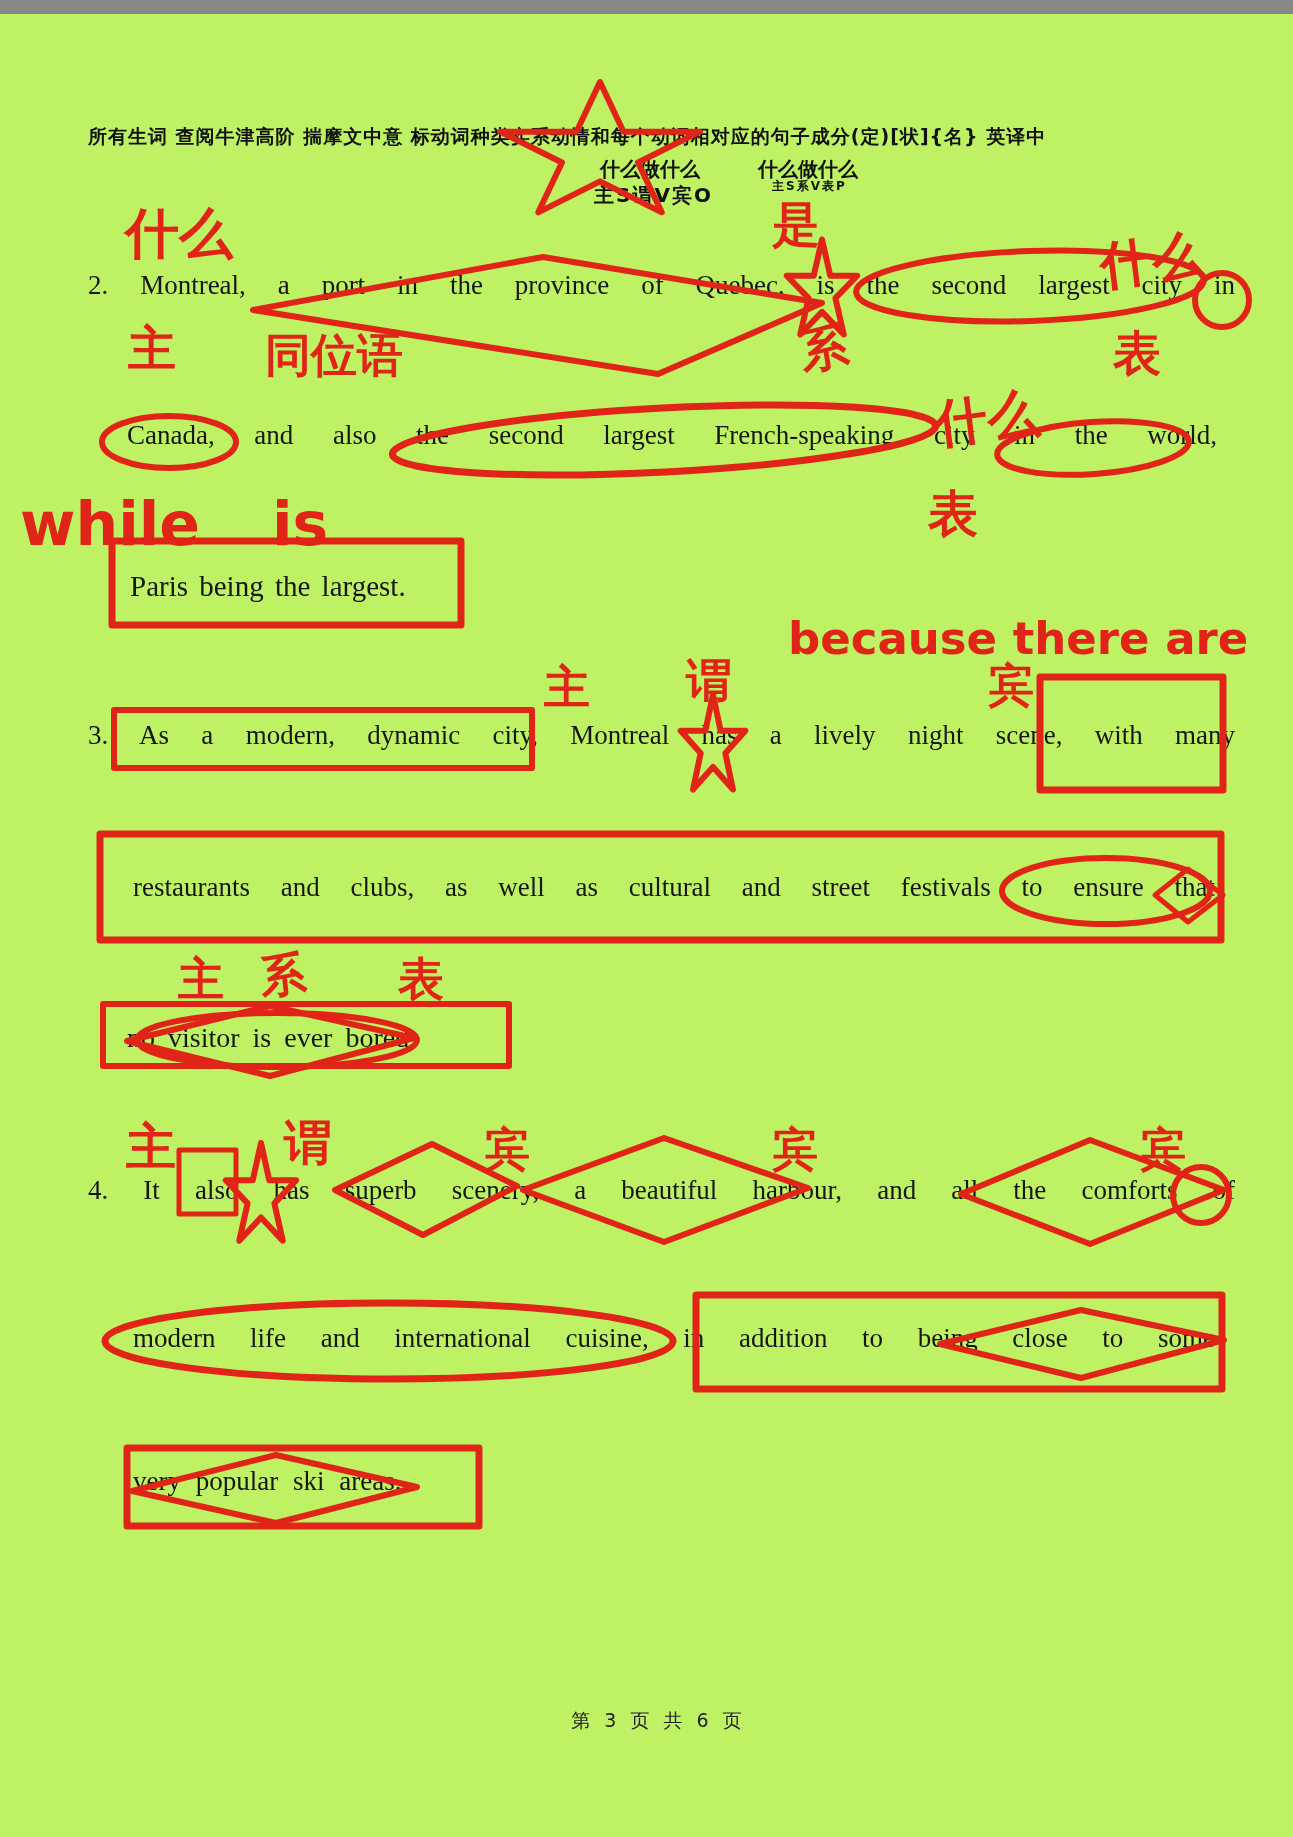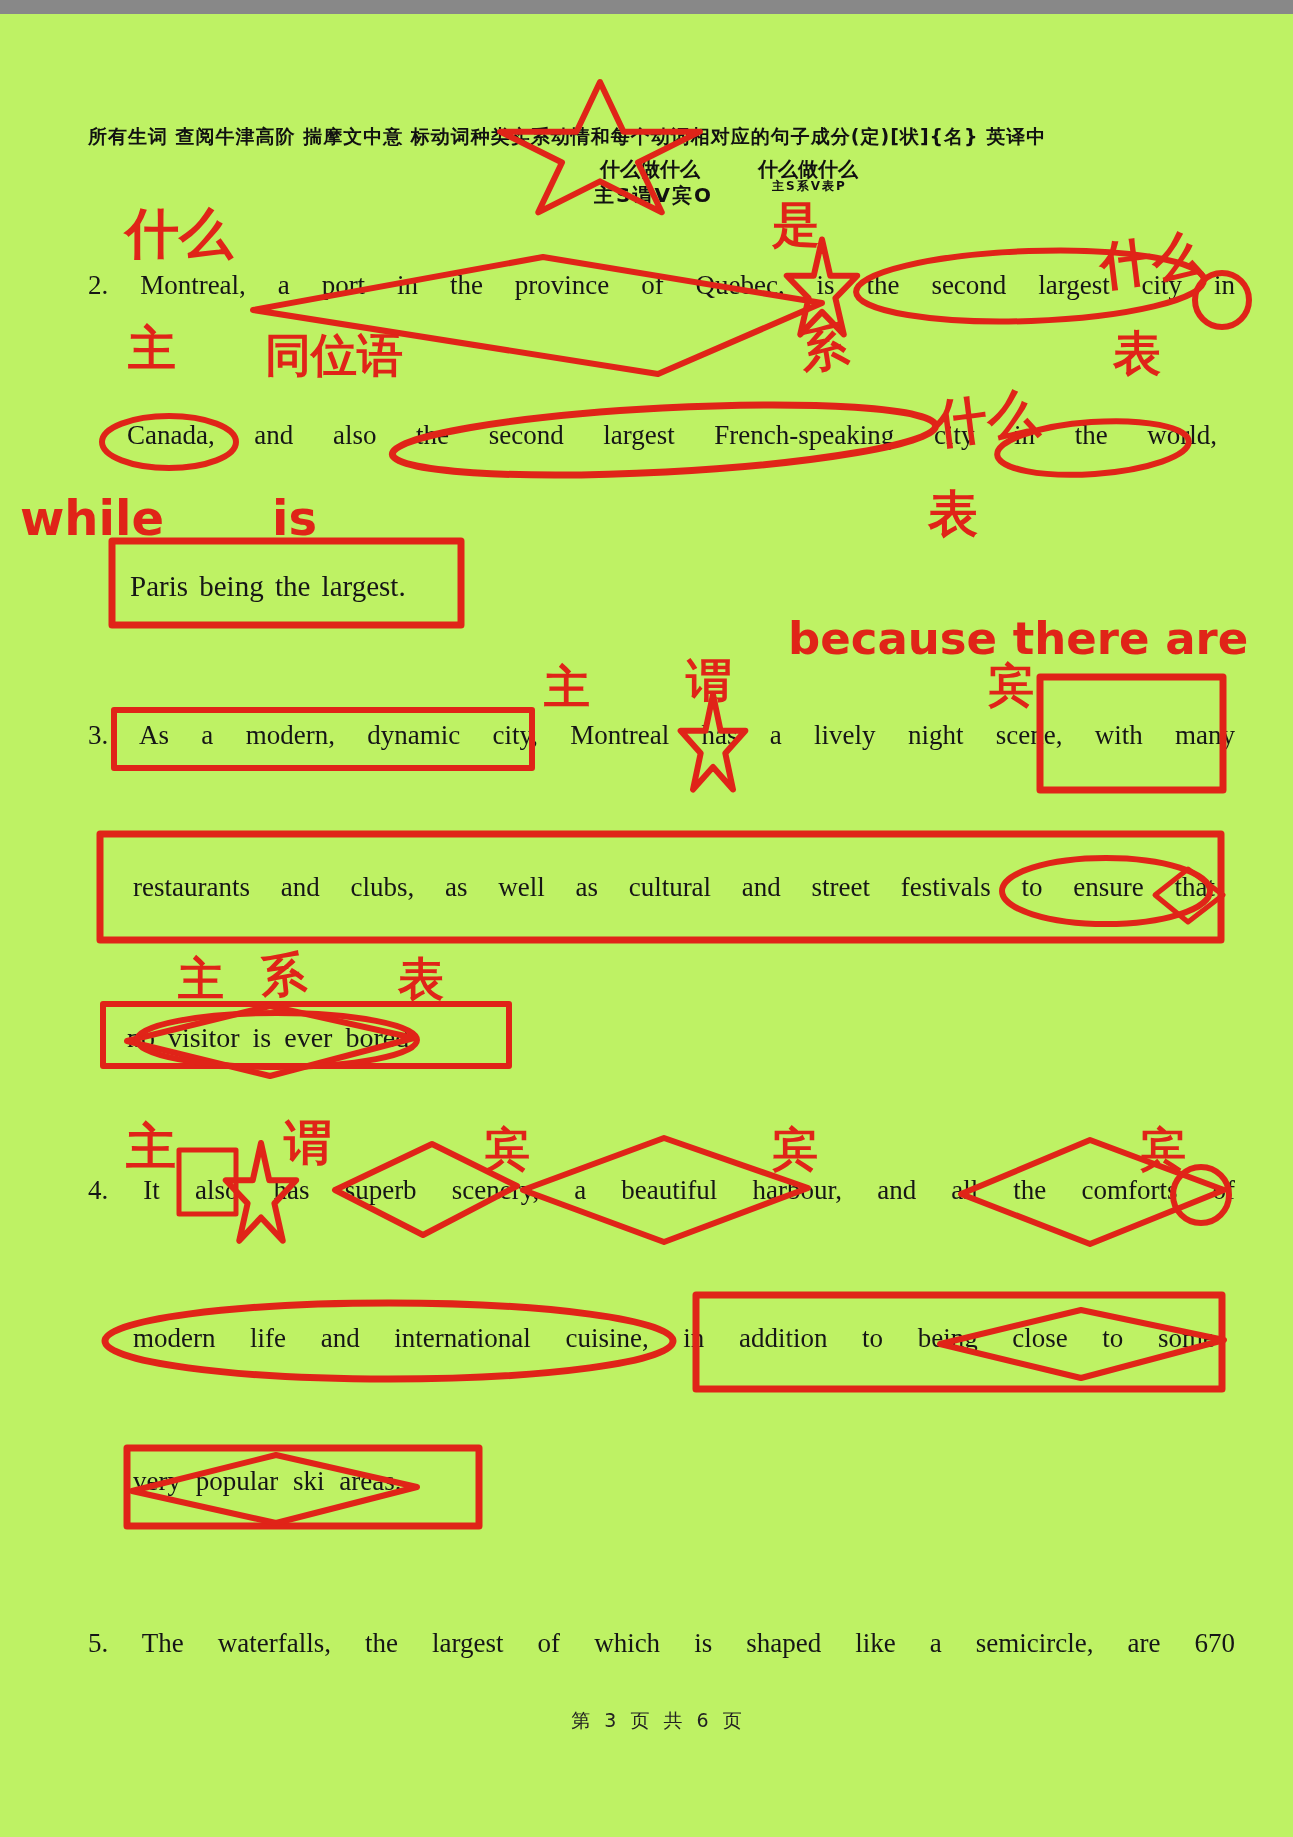--- a/index.html
+++ b/index.html
@@ -70,21 +70,21 @@
   <div class="red" style="left:125px;top:193px;font-size:54px;">什么</div>
   <div class="red" style="left:772px;top:186px;font-size:48px;">是</div>
   <div class="red" style="left:1100px;top:220px;font-size:52px;transform:rotate(-7deg);">什么</div>
   <div class="red" style="left:128px;top:310px;font-size:48px;">主</div>
   <div class="red" style="left:265px;top:318px;font-size:46px;">同位语</div>
   <div class="red" style="left:800px;top:310px;font-size:48px;transform:rotate(-9deg);">系</div>
   <div class="red" style="left:1113px;top:315px;font-size:48px;">表</div>
   <div class="red" style="left:935px;top:378px;font-size:52px;transform:rotate(-7deg);">什么</div>
   <div class="red" style="left:928px;top:475px;font-size:50px;">表</div>
 
-  <div class="red" style="left:20px;top:480px;font-size:48px;display:flex;gap:108px;">
+  <div class="red" style="left:20px;top:480px;font-size:60px;display:flex;gap:72px;">
     <span>while</span>
     <span>is</span>
   </div>
   <div class="red" style="left:788px;top:602px;font-size:45px;">because there are</div>
 
   <div class="red" style="left:544px;top:650px;font-size:46px;">主</div>
   <div class="red" style="left:686px;top:643px;font-size:46px;">谓</div>
   <div class="red" style="left:988px;top:648px;font-size:46px;">宾</div>
 
   <div class="eng eng-j" style="left:88px;top:706px;width:1147px;">3. As a modern, dynamic city, Montreal has a lively night scene, with many</div>
@@ -99,21 +99,20 @@
   <div class="red" style="left:126px;top:1108px;font-size:50px;">主</div>
   <div class="red" style="left:284px;top:1104px;font-size:48px;">谓</div>
   <div class="red" style="left:484px;top:1112px;font-size:46px;">宾</div>
   <div class="red" style="left:772px;top:1112px;font-size:46px;">宾</div>
   <div class="red" style="left:1140px;top:1112px;font-size:46px;">宾</div>
 
   <div class="eng eng-j" style="left:88px;top:1161px;width:1147px;">4. It also has superb scenery, a beautiful harbour, and all the comforts of</div>
   <div class="eng eng-j" style="left:133px;top:1309px;width:1082px;">modern life and international cuisine, in addition to being close to some</div>
   <div class="eng" style="left:133px;top:1452px;word-spacing:8px;">very popular ski areas.</div>
 
-  <div class="eng eng-j" style="left:88px;top:1614px;width:1147px;">5. The waterfalls, the largest of which is shaped like a semicircle, are 670</div>
 
   <div class="footer">第 3 页 共 6 页</div>
 
   <svg class="overlay" width="1293" height="1837" viewBox="0 0 1293 1837">
     <defs>
       <path id="star5" d="M0,-50 L11.2,-15.4 L47.6,-15.5 L18.1,5.9 L29.4,40.5 L0,19 L-29.4,40.5 L-18.1,5.9 L-47.6,-15.5 L-11.2,-15.4 Z" vector-effect="non-scaling-stroke"></path>
     </defs>
     <g fill="none" stroke="#e02418" stroke-linejoin="round" stroke-linecap="round">
 
       <use href="#star5" transform="translate(600,140) scale(2.1,1.44)" stroke-width="6"></use>

